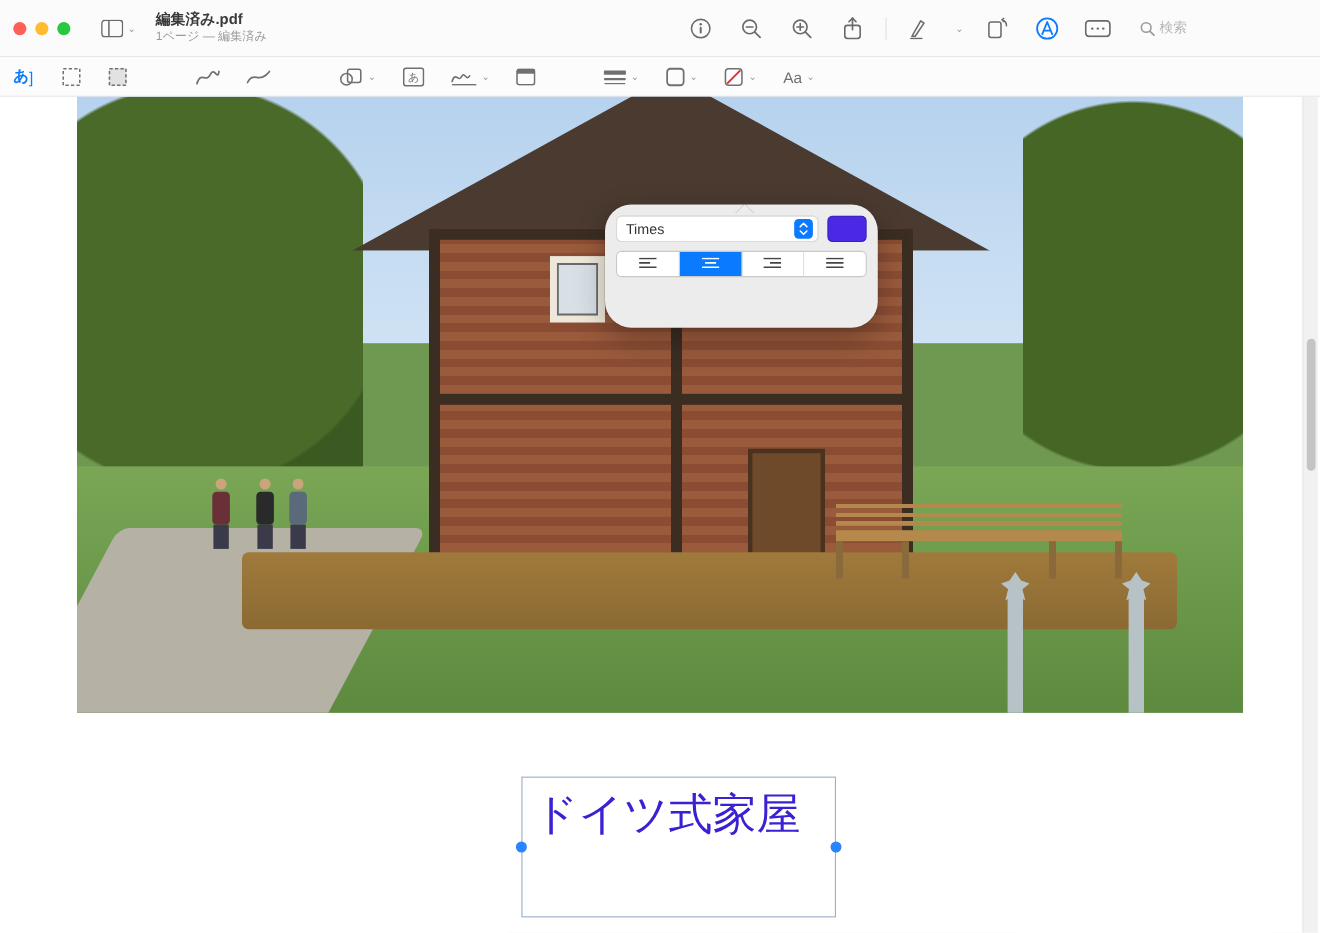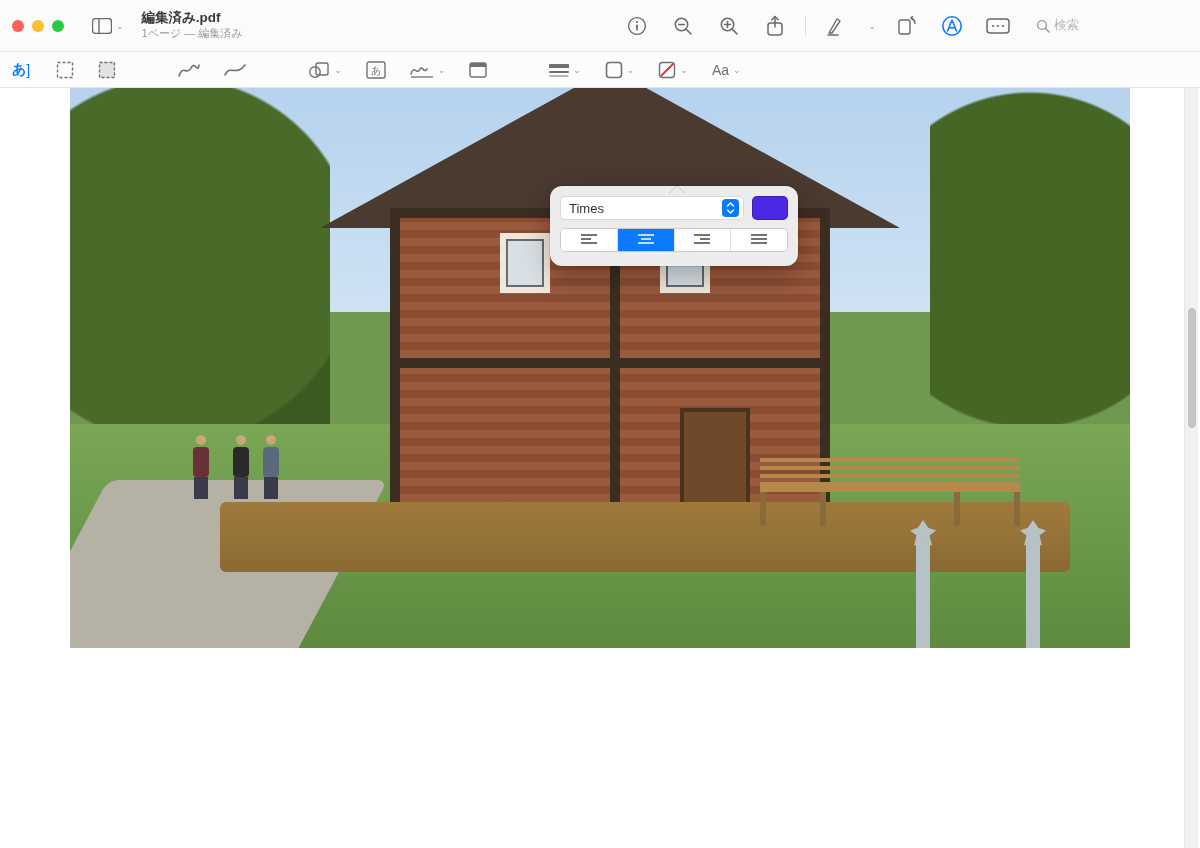--- a/index.html
+++ b/index.html
@@ -116,22 +116,22 @@
   .textframe{ position:absolute; left:474px; top:618px; width:286px; height:128px;
               border:1px solid #9aaec6; background:#fff;}
   .textframe .txt{ font-family:"Times New Roman","Hiragino Mincho ProN",serif;
                    font-size:40px; color:#3a22d2; padding:6px 10px; }
   .handle{ position:absolute; width:10px; height:10px; background:#2a84ff; border-radius:50%;}
   .h-l{ left:-6px; top:50%; transform:translateY(-50%);}
   .h-r{ right:-6px; top:50%; transform:translateY(-50%);}
 
   
   .popover{
-    position:absolute; left:550px; top:98px; width:248px; height:80px;
-    background:#ececec; border-radius:12px; padding:10px 10px 8px;
+    position:absolute; left:550px; top:98px; width:248px; height:112px;
+    background:#ececec; border-radius:24px; padding:10px 10px 8px;
     box-shadow:0 10px 28px rgba(0,0,0,.28), 0 0 0 .5px rgba(0,0,0,.18);
   }
   .popover:before{
     content:""; position:absolute; left:118px; top:-9px;
     border:9px solid transparent; border-bottom-color:#ececec;
     filter:drop-shadow(0 -1px 0 rgba(0,0,0,.15));
   }
   .row{ display:flex; gap:8px; margin-bottom:8px; }
   .fontsel{
     flex:1; height:24px; background:#fff; border-radius:5px;
@@ -387,20 +387,25 @@
       </div>
     <div class="person p3">
         <div class="head"></div>
         <div class="body"></div>
         <div class="legs"></div>
       </div>
     <div class="fencepost fp1"></div>
       <div class="fencepost fp2"></div>
   </div>
 
+  <div class="textframe">
+    <div class="txt">ドイツ式家屋</div>
+    <div class="handle h-l"></div>
+    <div class="handle h-r"></div>
+  </div>
 
   <div class="scrollbar">
     <div class="scrollthumb"></div>
   </div>
 
   <div class="popover">
     <div class="row">
       <div class="fontsel">
         <span>Times</span>
         <div class="stepper">

